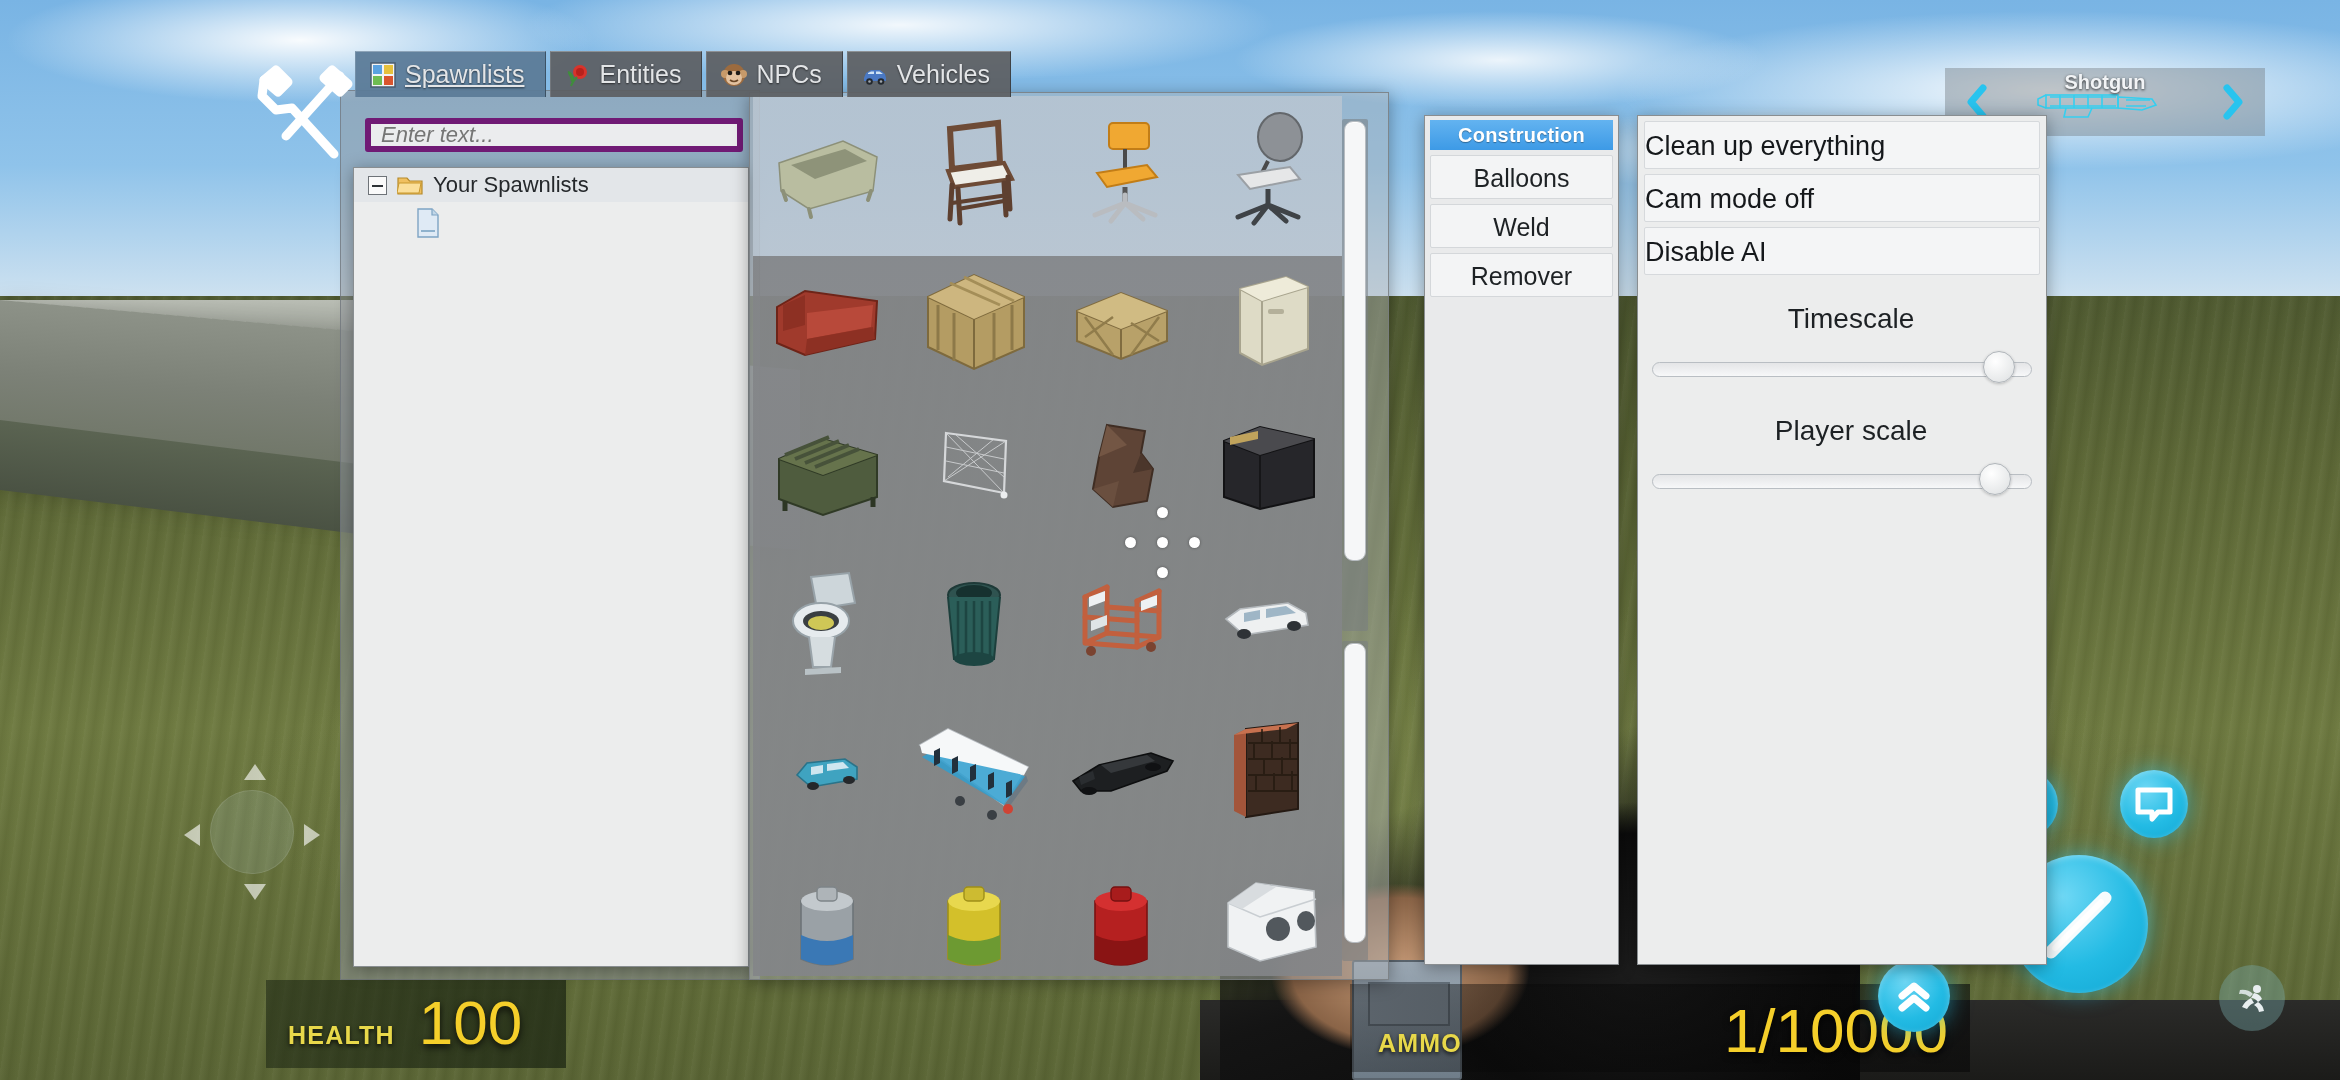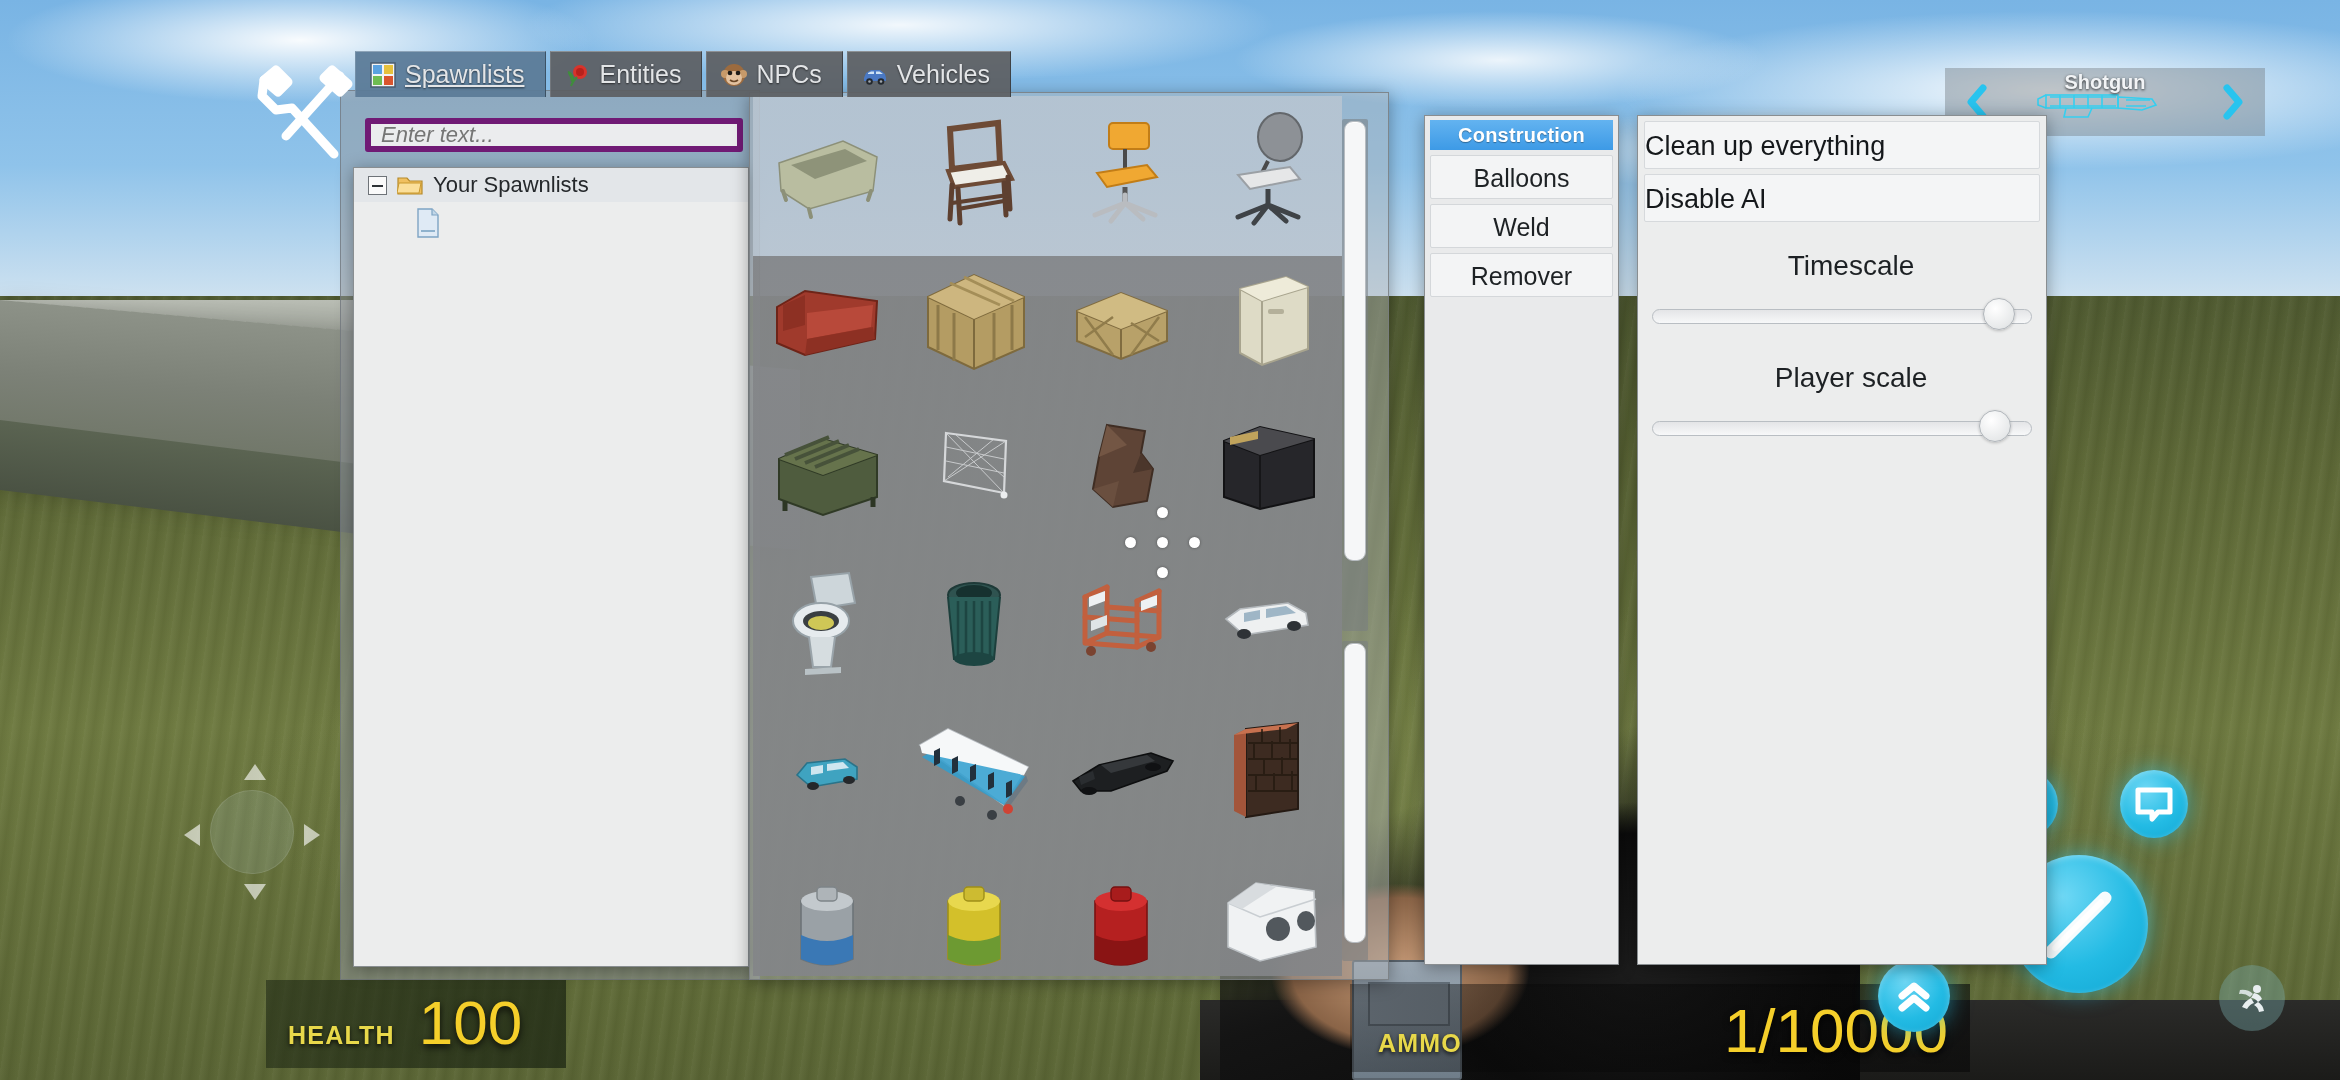--- a/index.html
+++ b/index.html
@@ -630,20 +630,21 @@
 
   <div class="panel" id="toollist">
     <div class="tool-head">Construction</div>
     <div class="tool-item">Balloons</div>
     <div class="tool-item">Weld</div>
     <div class="tool-item">Remover</div>
   </div>
 
   <div class="panel" id="optpanel">
     <div class="opt-btn">Clean up everything</div>
+    <div class="opt-btn">Cam mode off</div>
     <div class="opt-btn">Disable AI</div>
 
     <div class="opt-label">Timescale</div>
     <div class="slider-row">
       <div class="slider-track"></div>
       <div class="slider-knob" id="knob-timescale" style="left: 330.6px;"></div>
     </div>
 
     <div class="opt-label">Player scale</div>
     <div class="slider-row">

